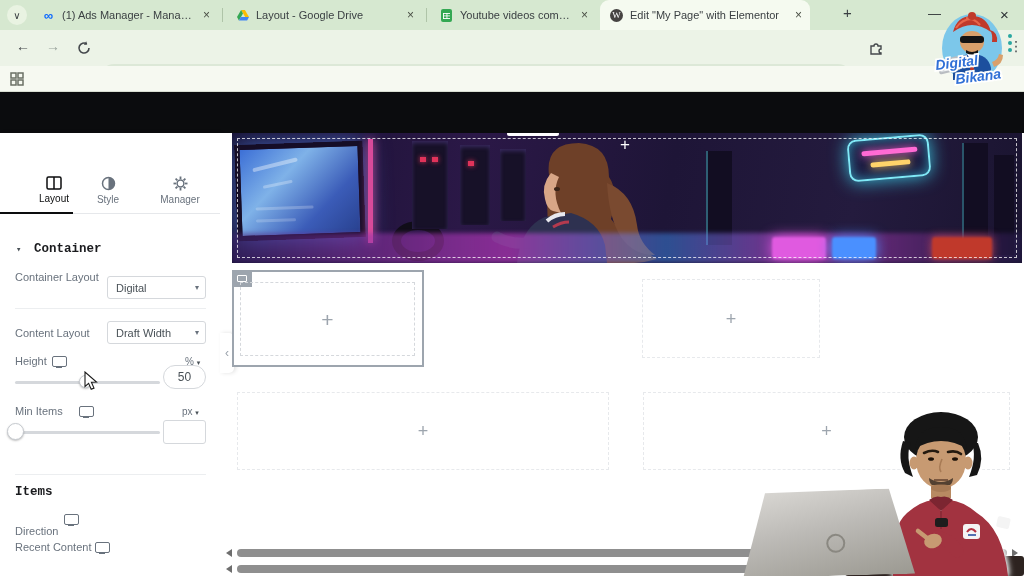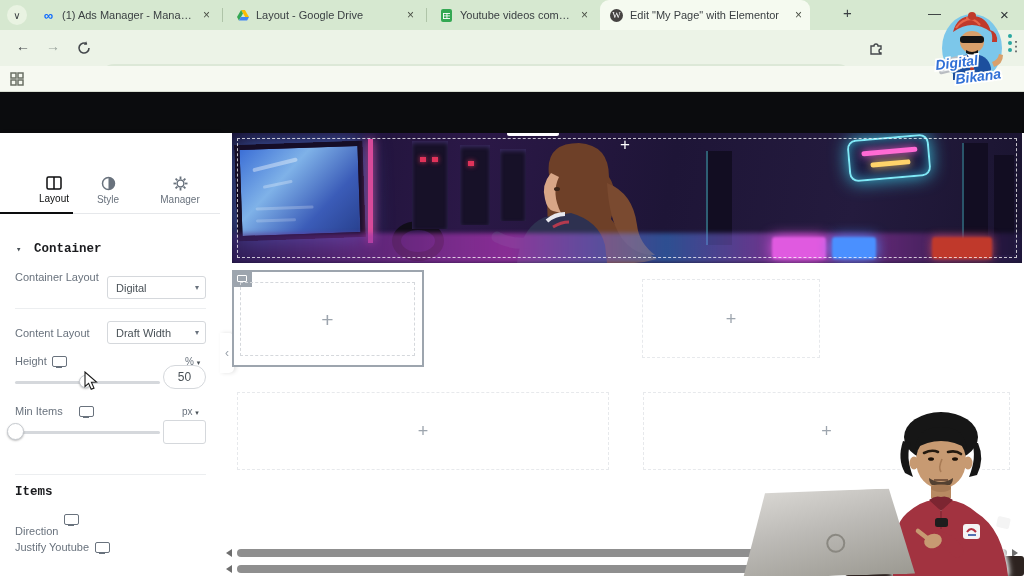--- a/index.html
+++ b/index.html
@@ -361,21 +361,21 @@
     <div class="slider-handle" style="left:7px; top:290px; width:17px; height:17px;"></div>
     <input class="finput" style="top: 287px;" value="">
 
     <div class="divider" style="top:341px;"></div>
 
     <div class="sec-head" style="top:352px; left:15px;text-align:center;">Items</div>
 
     <span class="flabel" style="top:356px;margin-top:36px;">Direction</span>
     <span class="mon-icon" style="left:64px; top:381px;"></span>
 
-    <span class="flabel" style="top:408px;">Justify Youtube</span>
+    <span class="flabel" style="top:408px;">Recent Content</span>
     <span class="mon-icon" style="left:95px; top:409px;"></span>
 
   </div>
 
   <svg class="cursor" width="14" height="20" viewBox="0 0 14 20">
     <path d="M1 1 L1 15.5 L4.6 12.3 L7.2 18.3 L10 17.1 L7.4 11.2 L12.5 11 Z" fill="#fff" stroke="#1a1a1a" stroke-width="1.1"></path>
   </svg>
 
   <div id="canvas">
 

